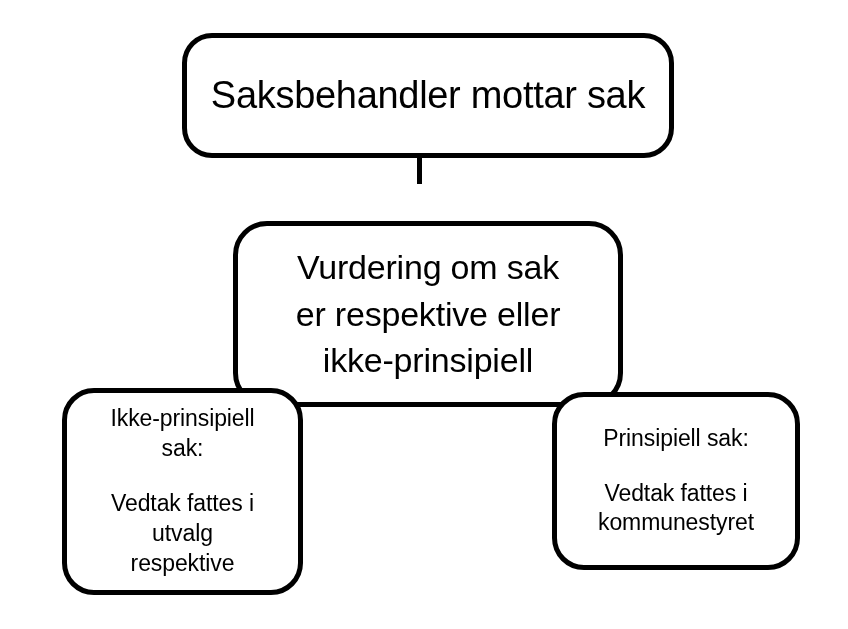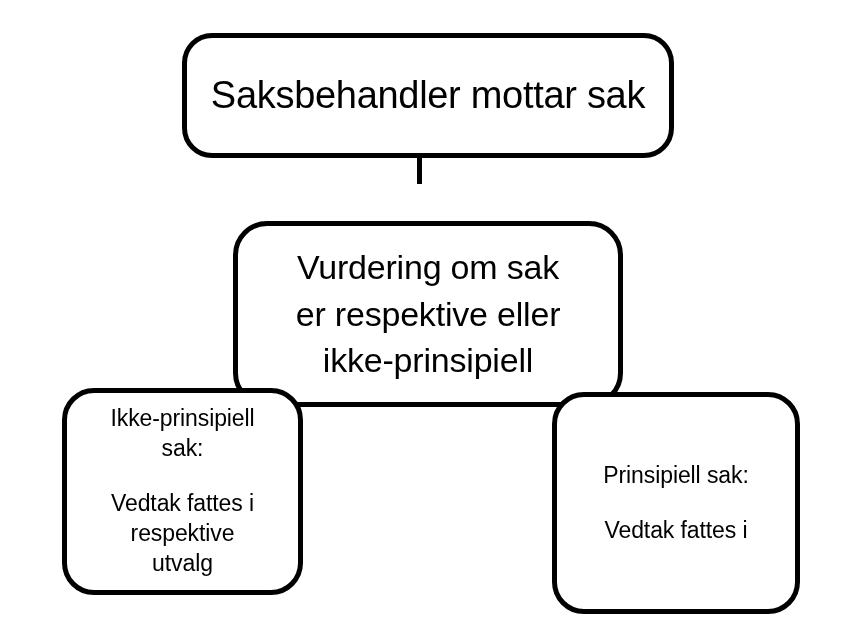--- a/index.html
+++ b/index.html
@@ -69,21 +69,21 @@
     top: 388px;
     width: 241px;
     height: 207px;
     border-radius: 32px;
   }
   
   #node-right {
     left: 552px;
     top: 392px;
     width: 248px;
-    height: 222px;
+    height: 178px;
     border-radius: 32px;
   }
   .outcome .para {
     margin: 0;
   }
   .outcome .para + .para {
     margin-top: 25px;
   }
   .outcome .line {
     font-size: 23px;
@@ -143,27 +143,28 @@
     <span class="line">ikke-prinsipiell</span>
   </div>
 
   <div class="node outcome" id="node-left">
     <div class="para">
       <span class="line">Ikke-prinsipiell</span>
       <span class="line">sak:</span>
     </div>
     <div class="para">
       <span class="line">Vedtak fattes i</span>
+      <span class="line">utvalg</span>
       <span class="line">respektive</span>
-      <span class="line">utvalg</span>
     </div>
   </div>
 
   <div class="node outcome" id="node-right">
     <div class="para">
       <span class="line">Prinsipiell sak:</span>
     </div>
     <div class="para">
       <span class="line">Vedtak fattes i</span>
+      <span class="line">kommunestyret</span>
     </div>
   </div>
 
 </div>
 
 </body></html>

